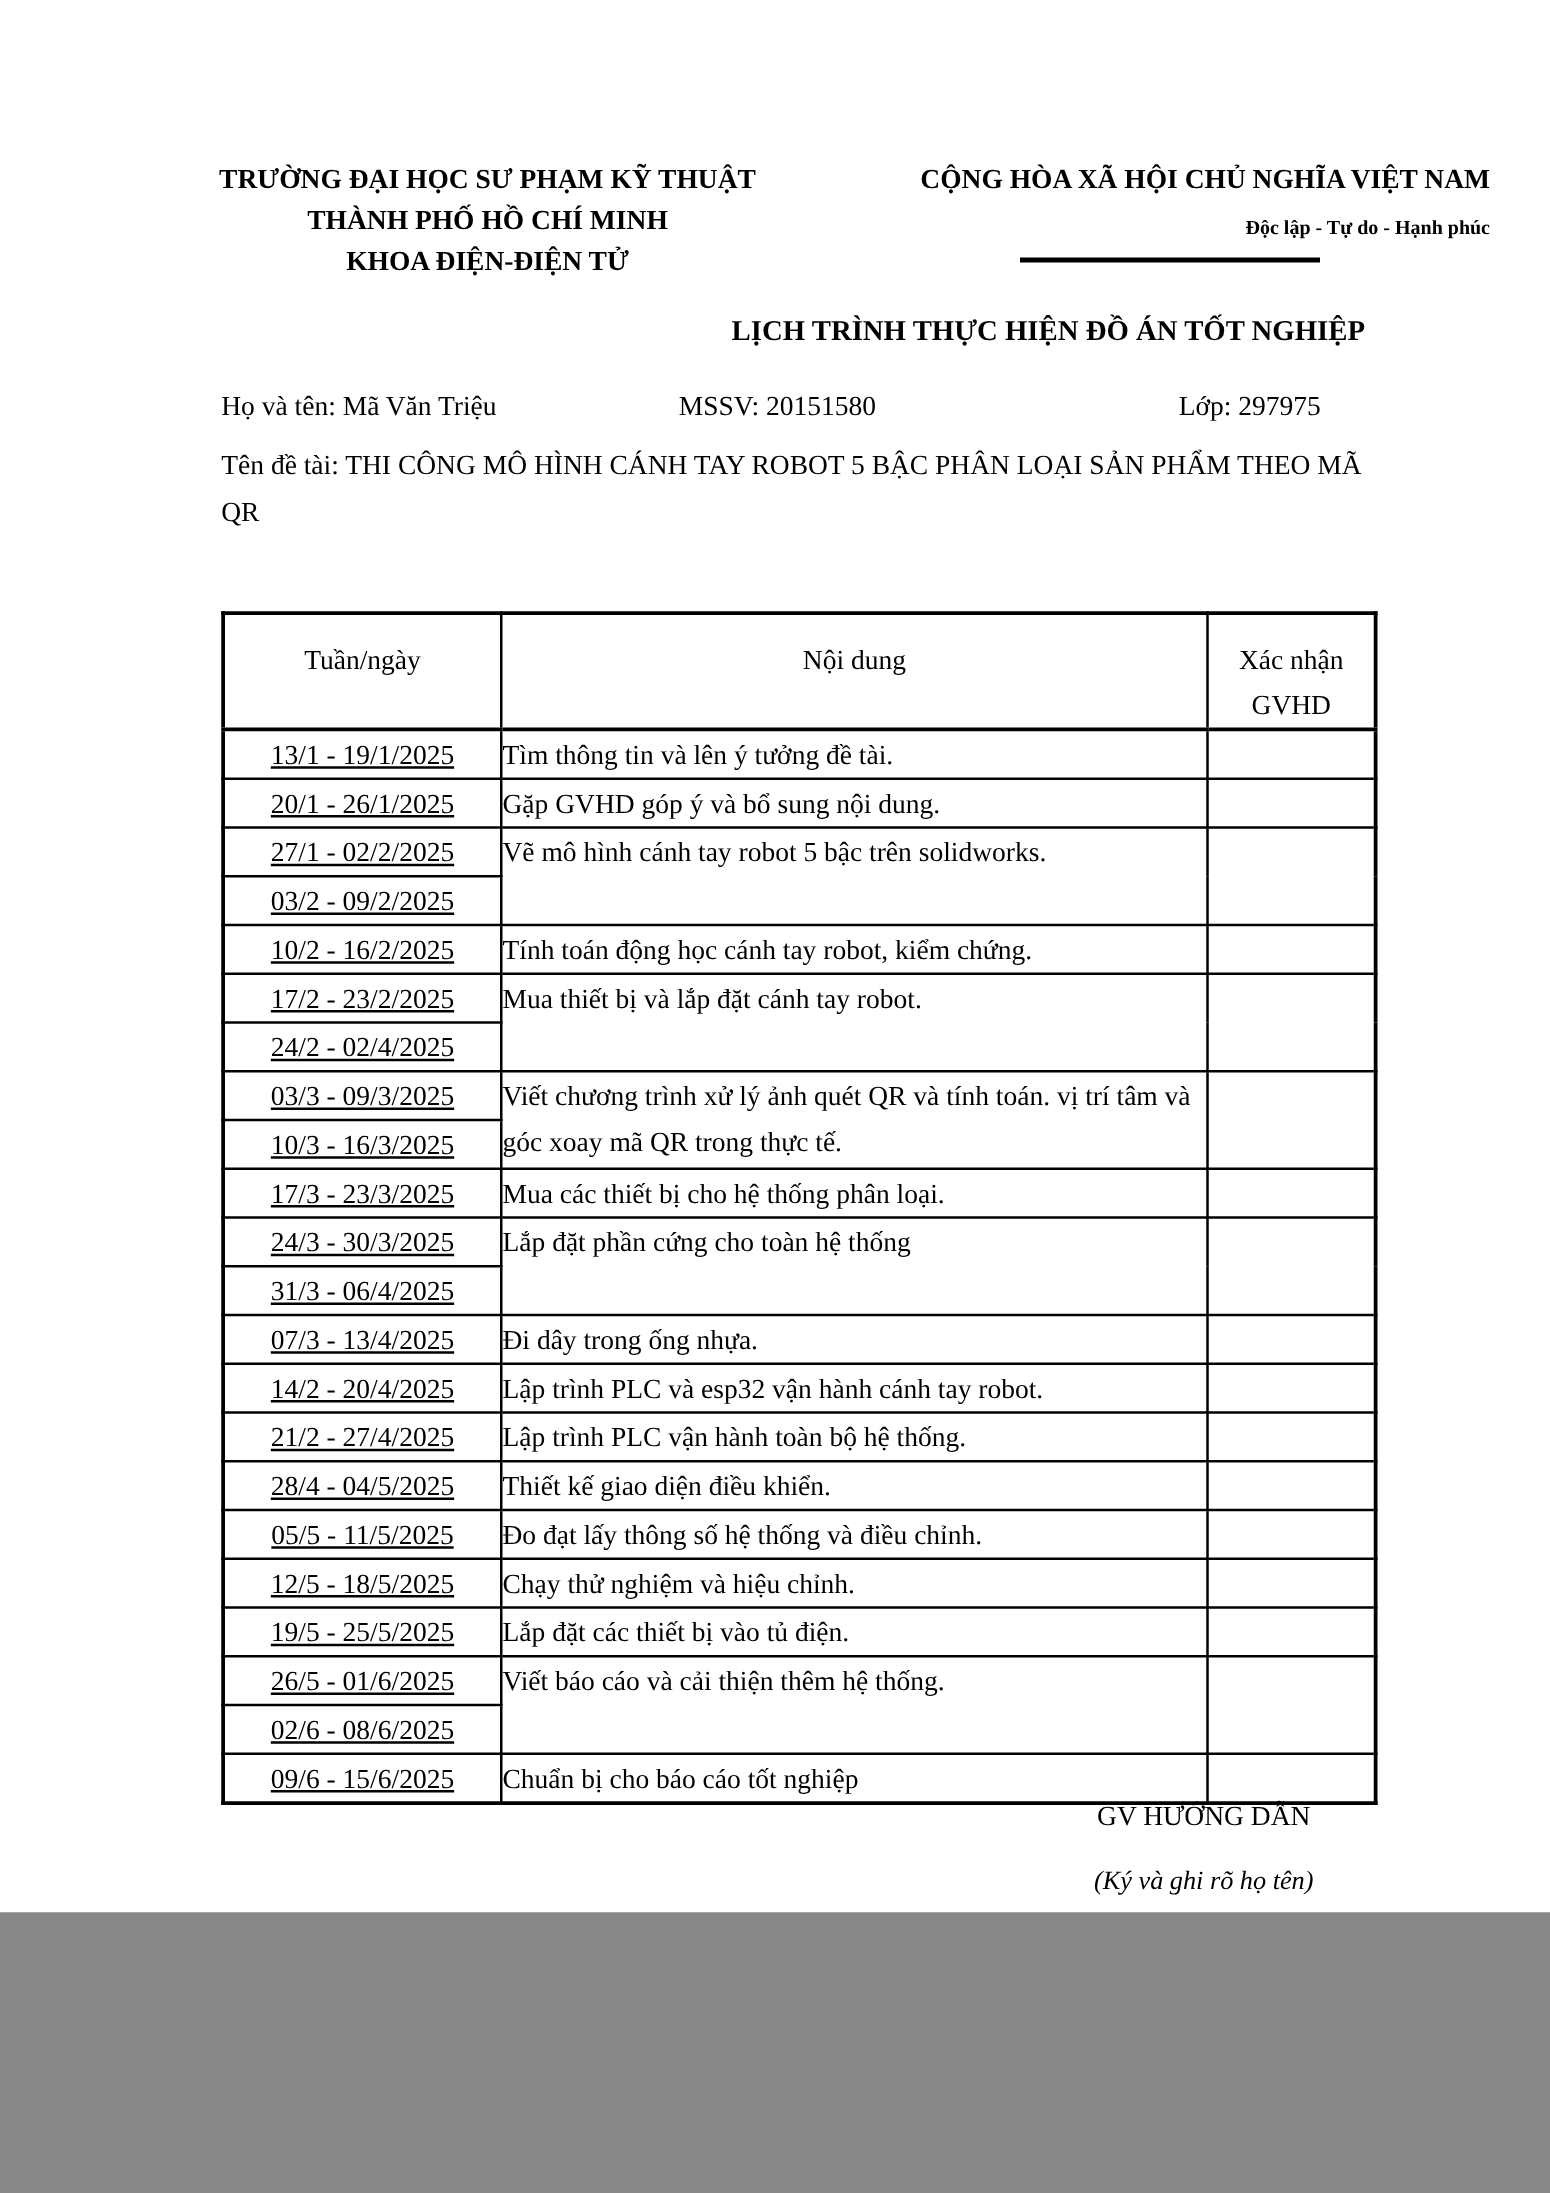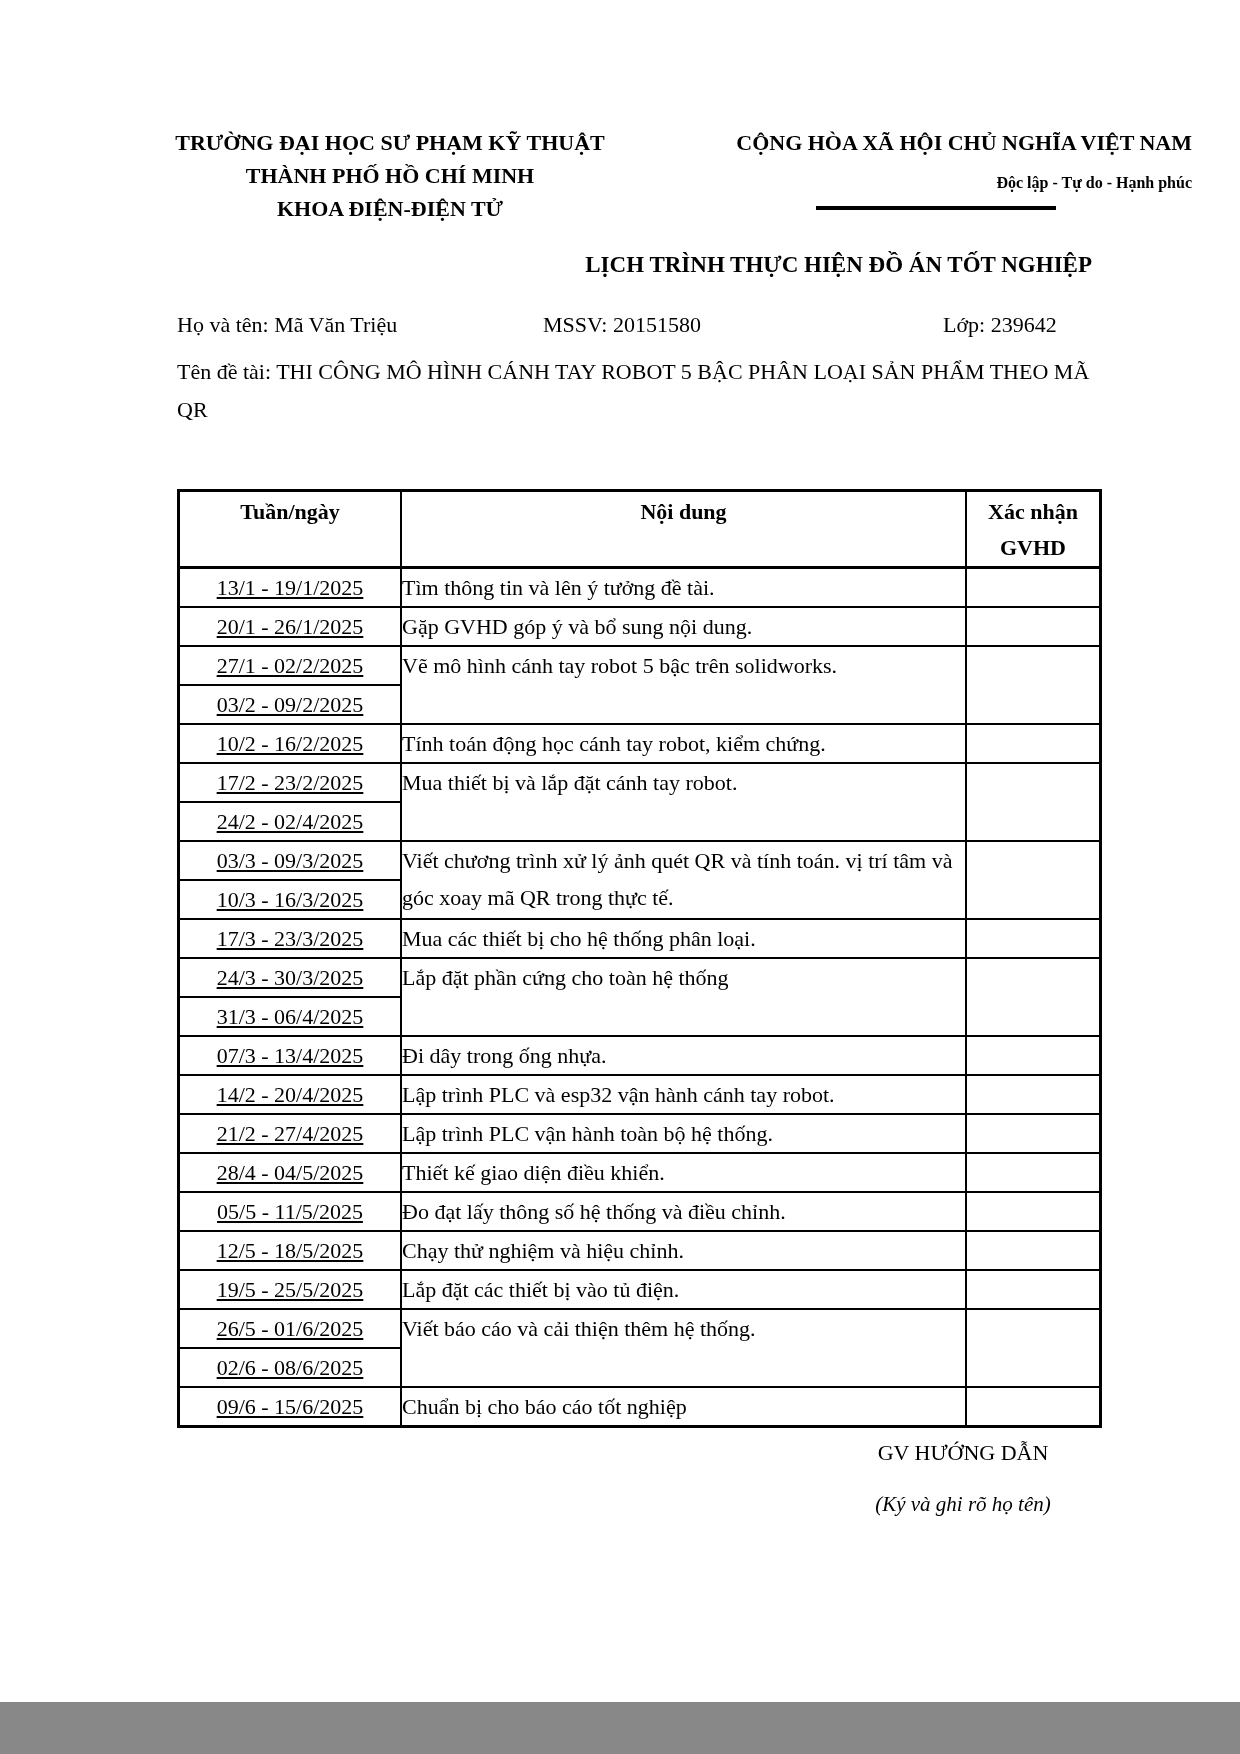--- a/index.html
+++ b/index.html
@@ -1,18 +1,18 @@
 <!DOCTYPE html>
 <html><head>
 <meta charset="utf-8">
 <style>
   html,body{margin:0;padding:0;background:#888;}
   .page{
     position:relative;
-    width:1240px;height:1702px;
+    width:1240px;height:1530px;
     background:#ffffff;
     margin:0 auto;
     font-family:"Liberation Serif","DejaVu Serif",serif;
     color:#000;
     overflow:hidden;
   }
   .org-left{
     position:absolute;left:130px;top:126px;width:520px;
     text-align:center;font-weight:bold;font-size:22px;line-height:33px;
   }
@@ -46,26 +46,26 @@
     border:3px solid #000;
     table-layout:fixed;
     font-size:22px;
   }
   table.schedule th,
   table.schedule td{
     border:2px solid #000;
     padding:0;
   }
   table.schedule th{
-    font-weight:bold;
+    font-weight:normal;
     vertical-align:top;
     text-align:center;
     height:72px;
     line-height:36px;
-    padding-top:2px;
+    padding-top:18px;
   }
   th.col-week{width:220px;}
   th.col-content{width:563px;}
   th.col-confirm{width:132px;}
   table.schedule th.col-week,
   table.schedule th.col-content,
   table.schedule th.col-confirm{border-bottom:3px solid #000;}
   td.week{
     height:37px;
     text-align:center;
@@ -102,21 +102,21 @@
     <div class="rep-line1">CỘNG HÒA XÃ HỘI CHỦ NGHĨA VIỆT NAM</div>
     <div class="rep-line2">Độc lập - Tự do - Hạnh phúc</div>
     <div class="rep-underline"></div>
   </div>
 
   <div class="doc-title">LỊCH TRÌNH THỰC HIỆN ĐỒ ÁN TỐT NGHIỆP</div>
 
   <div class="info-row">
     <span class="info-name">Họ và tên: Mã Văn Triệu</span>
     <span class="info-mssv">MSSV: 20151580</span>
-    <span class="info-class">Lớp: 239642</span>
+    <span class="info-class">Lớp: 297975</span>
   </div>
 
   <div class="topic">Tên đề tài: THI CÔNG MÔ HÌNH CÁNH TAY ROBOT 5 BẬC PHÂN LOẠI SẢN PHẨM THEO MÃ QR</div>
 
   <table class="schedule">
     <thead>
       <tr>
         <th class="col-week">Tuần/ngày</th>
         <th class="col-content">Nội dung</th>
         <th class="col-confirm">Xác nhận GVHD</th>

